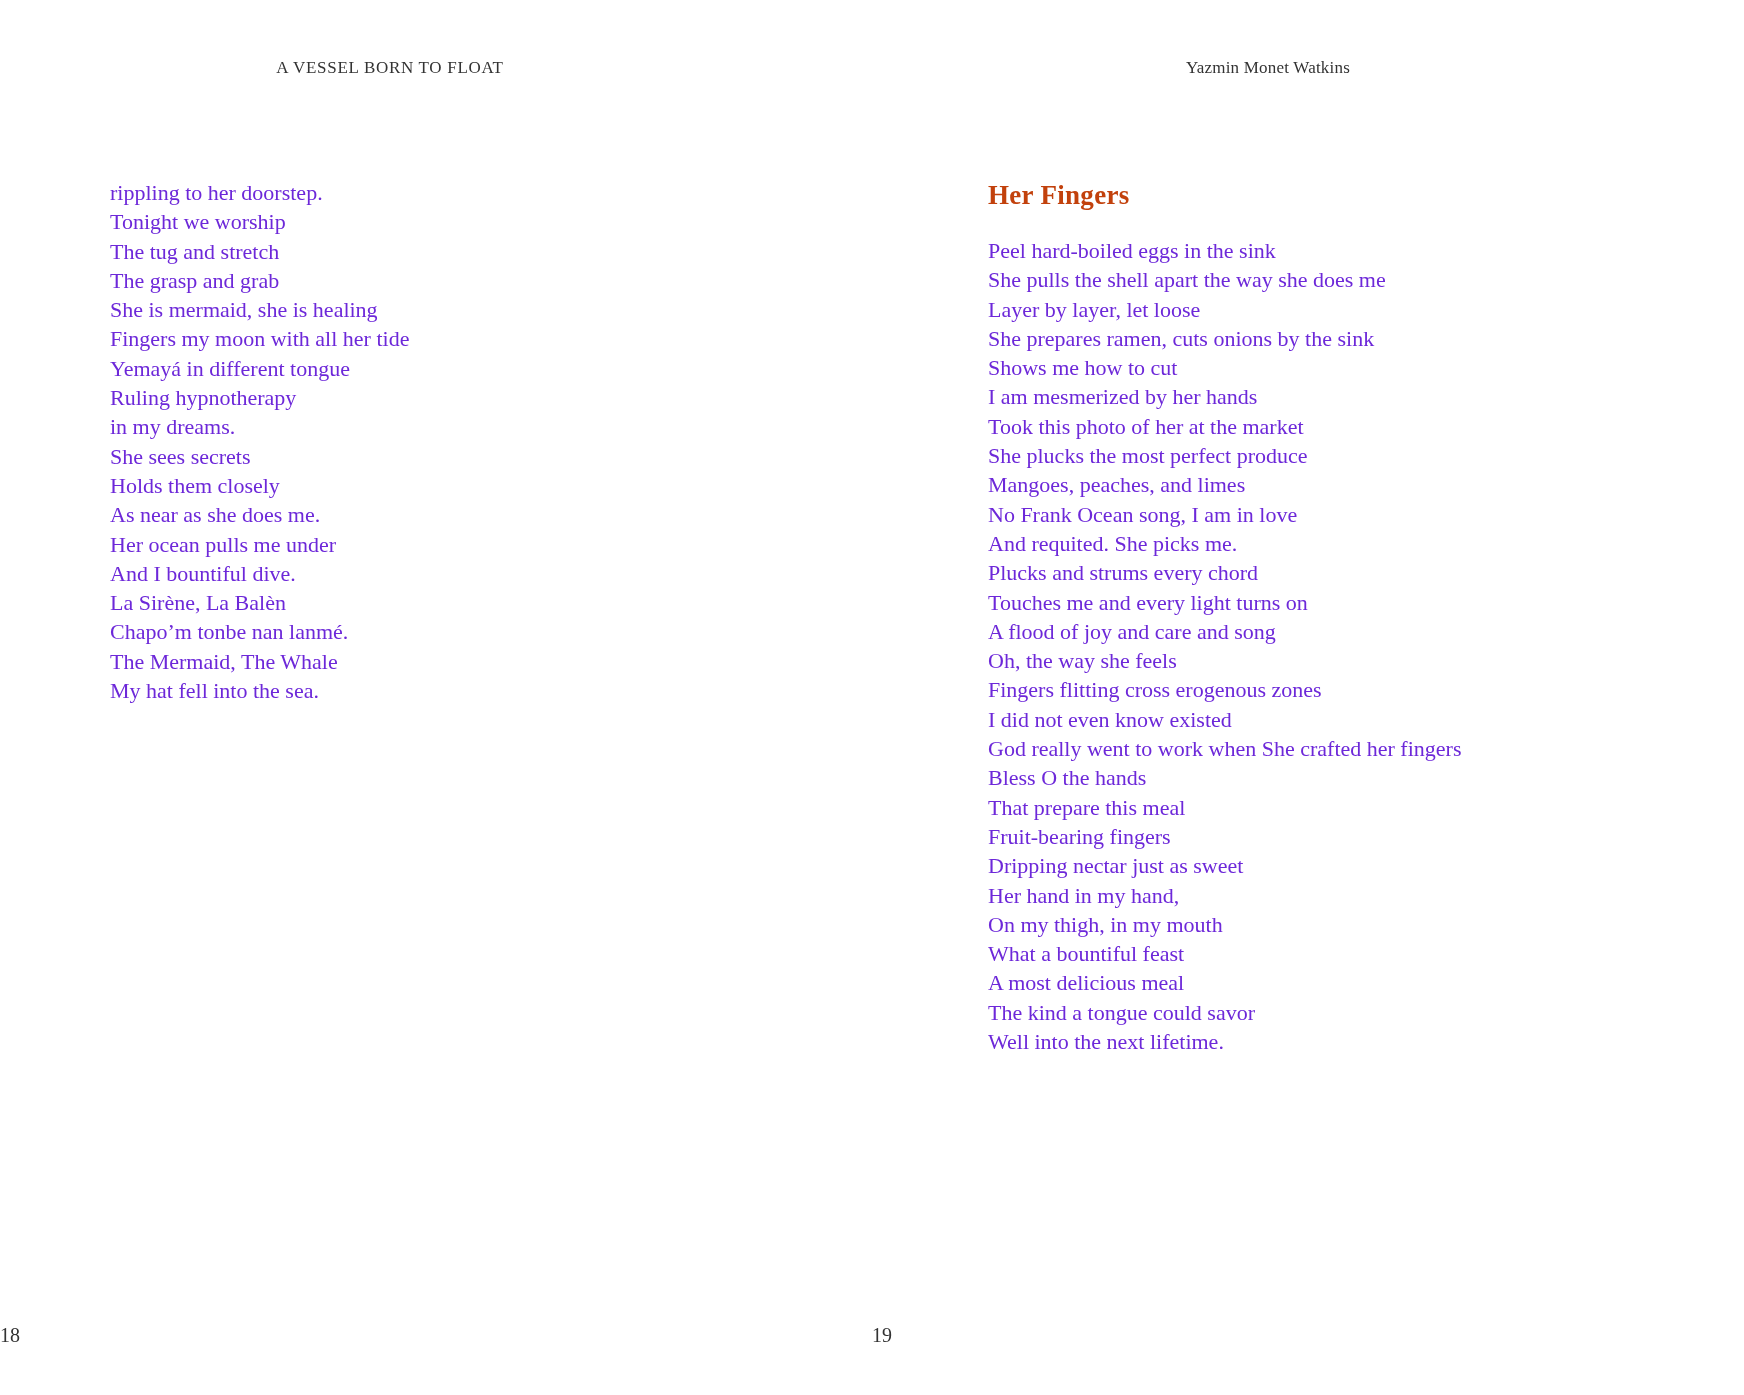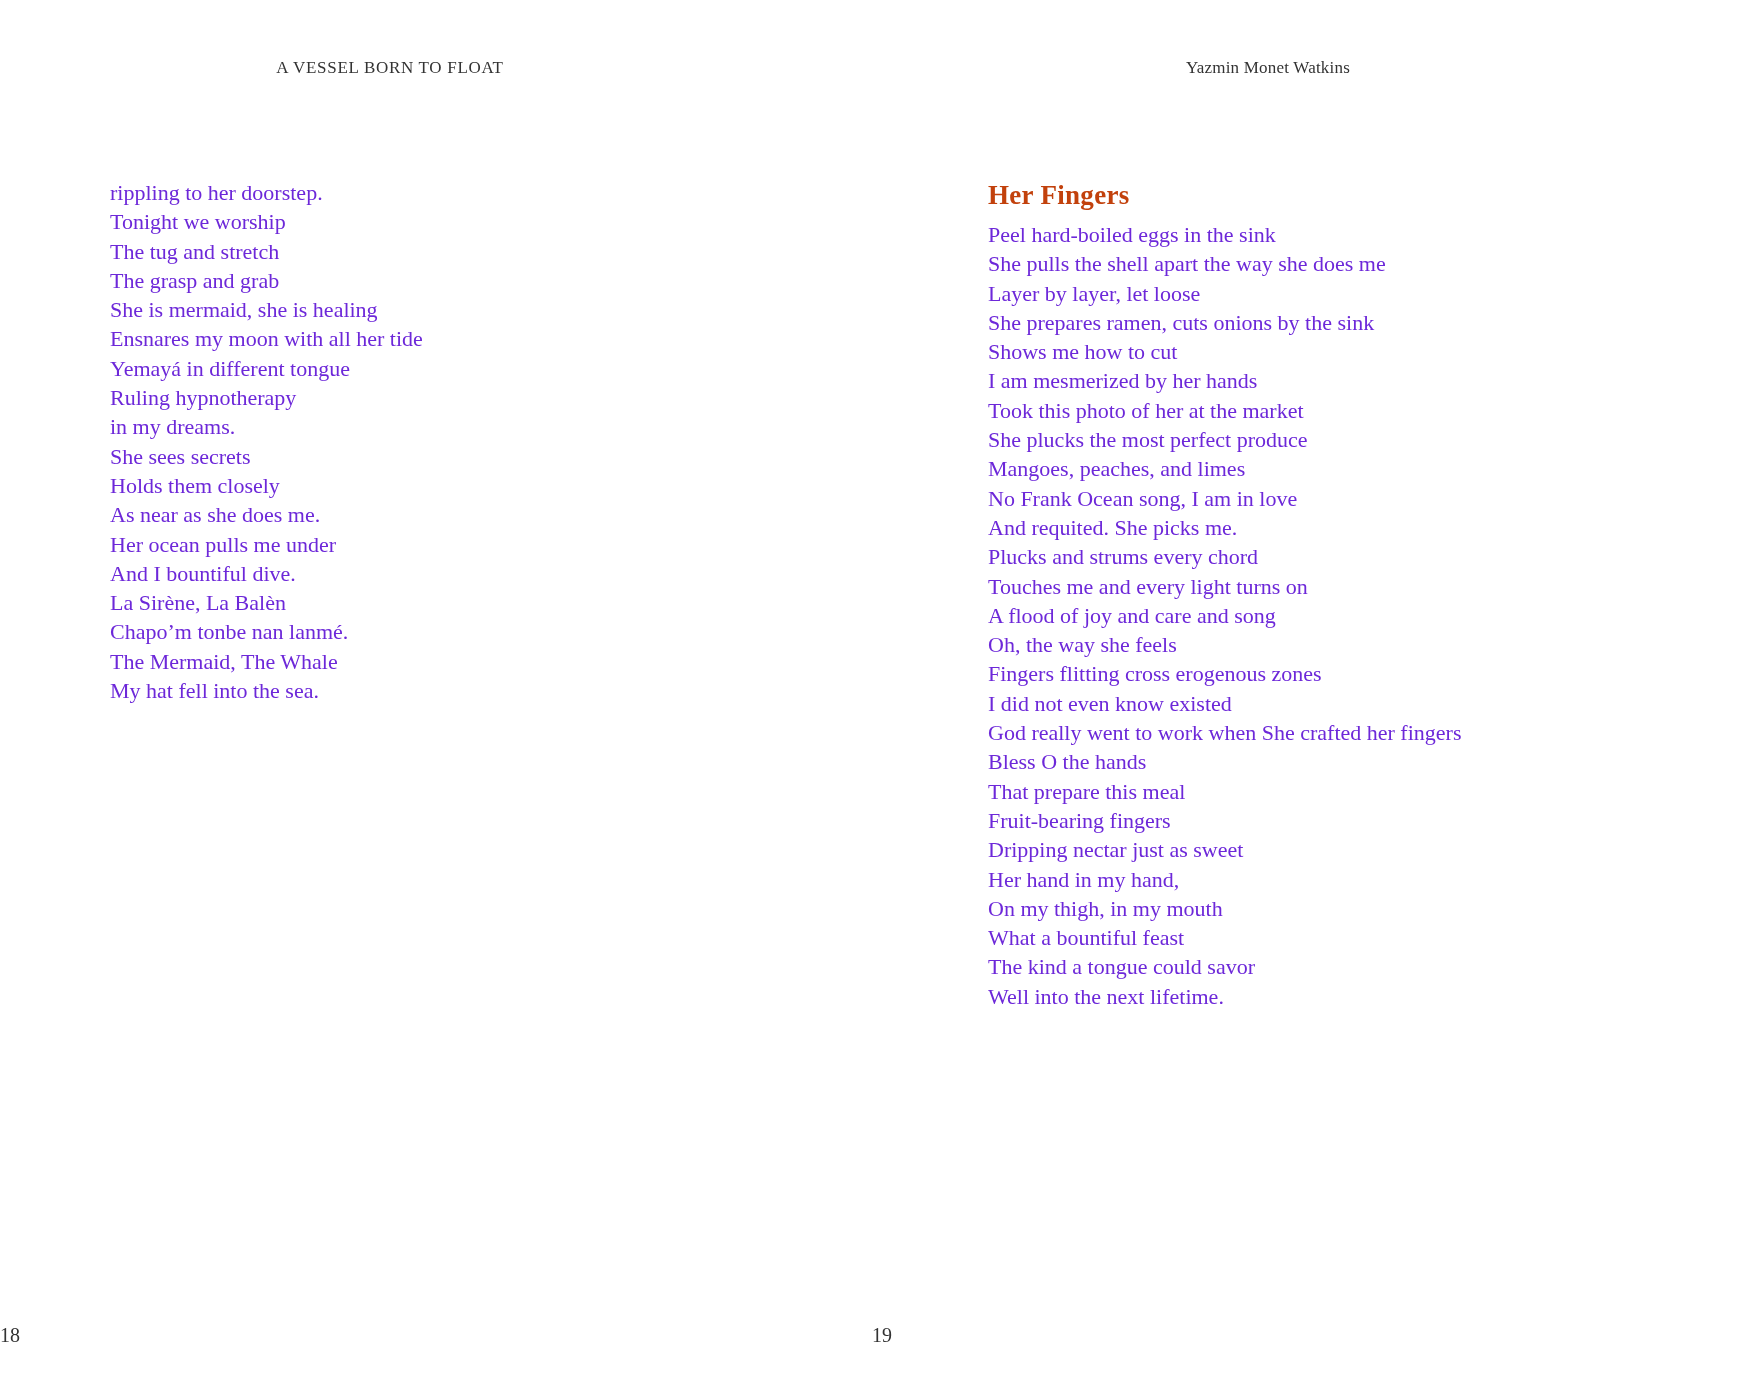--- a/index.html
+++ b/index.html
@@ -51,21 +51,21 @@
   }
 
   .poem {
     position: absolute;
     width: 640px;
     font-size: 22px;
     line-height: 29.3px;
     color: #6d28d9;
   }
   .page-left  .poem { left: 110px; top: 178px; }
-  .page-right .poem { left: 116px; top: 220px; }
+  .page-right .poem { left: 116px; top: 236px; }
 
   .poem .line { white-space: nowrap; }
   .poem .line.italic { }
 
   .page-number {
     position: absolute;
     top: 1324px;
     left: 0;
     width: 872px;
     font-size: 20px;
@@ -79,21 +79,21 @@
 
   <section class="page page-left">
     <div class="running-head">A VESSEL BORN TO FLOAT</div>
 
     <div class="poem">
         <div class="line">rippling to her doorstep.</div>
         <div class="line">Tonight we worship</div>
         <div class="line">The tug and stretch</div>
         <div class="line">The grasp and grab</div>
         <div class="line">She is mermaid, she is healing</div>
-        <div class="line">Ensnares my moon with all her tide</div>
+        <div class="line">Fingers my moon with all her tide</div>
         <div class="line">Yemayá in different tongue</div>
         <div class="line">Ruling hypnotherapy</div>
         <div class="line">in my dreams.</div>
         <div class="line">She sees secrets</div>
         <div class="line">Holds them closely</div>
         <div class="line">As near as she does me.</div>
         <div class="line">Her ocean pulls me under</div>
         <div class="line">And I bountiful dive.</div>
         <div class="line italic">La Sirène, La Balèn</div>
         <div class="line italic">Chapo’m tonbe nan lanmé.</div>
@@ -128,20 +128,21 @@
         <div class="line">Fingers flitting cross erogenous zones</div>
         <div class="line">I did not even know existed</div>
         <div class="line">God really went to work when She crafted her fingers</div>
         <div class="line">Bless O the hands</div>
         <div class="line">That prepare this meal</div>
         <div class="line">Fruit-bearing fingers</div>
         <div class="line">Dripping nectar just as sweet</div>
         <div class="line">Her hand in my hand,</div>
         <div class="line">On my thigh, in my mouth</div>
         <div class="line">What a bountiful feast</div>
+        <div class="line">A most delicious meal</div>
         <div class="line">The kind a tongue could savor</div>
         <div class="line">Well into the next lifetime.</div>
       </div>
 
     <div class="page-number">19</div>
   </section>
 
 </div>
 
 </body></html>

